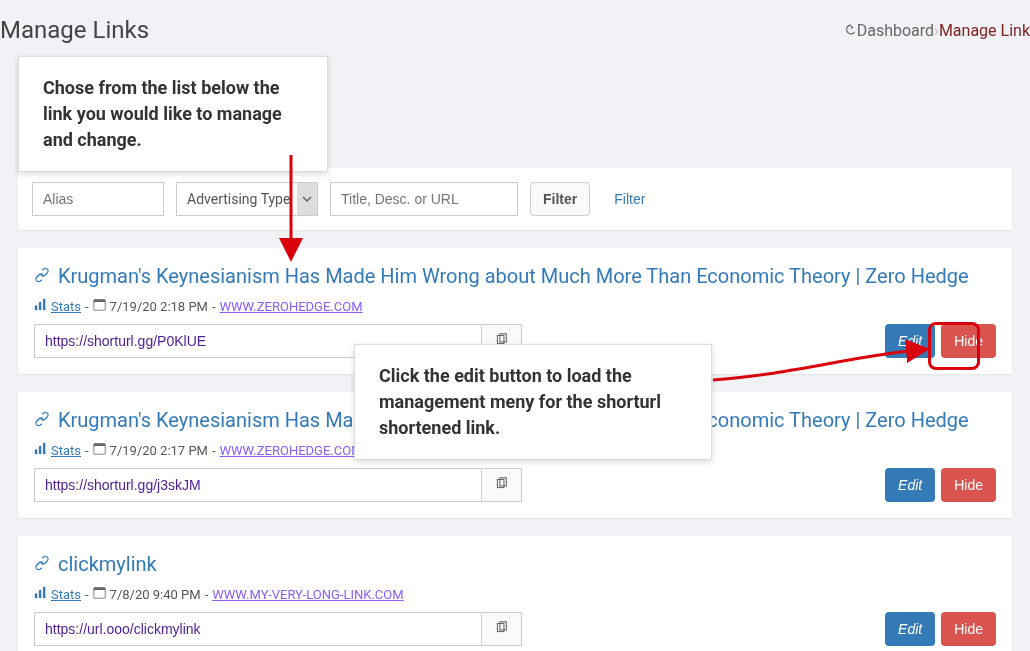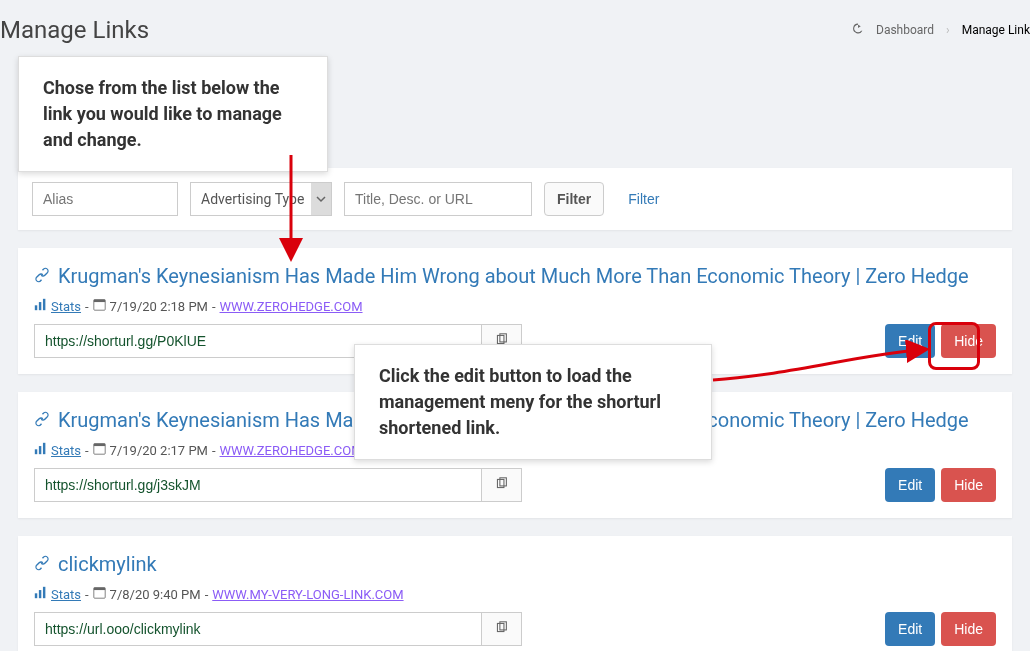--- a/index.html
+++ b/index.html
@@ -19,28 +19,28 @@
     justify-content: space-between;
     align-items: center;
     padding: 16px 0 14px 0;
   }
   .page-title {
     font-size: 24px;
     font-weight: 400;
     color: #444;
   }
   .breadcrumb {
-    font-size: 12px;
+    font-size: 16px;
     color: #888;
     display: flex;
     align-items: center;
-    gap: 12px;
+    gap: 0;
   }
   .breadcrumb a { color: #666; text-decoration: none; }
-  .breadcrumb .current { color: #000000; }
+  .breadcrumb .current { color: #7f1d1d; }
   .tooltip-box {
     position: absolute;
     background: #fff;
     border: 1px solid #ddd;
     box-shadow: 0 2px 6px rgba(0,0,0,0.15);
     padding: 18px 24px;
     font-size: 18px;
     font-weight: 700;
     line-height: 1.45;
     z-index: 20;
@@ -57,21 +57,21 @@
     gap: 12px;
   }
   .filter-bar input[type=text] {
     height: 34px;
     border: 1px solid #ccc;
     padding: 0 10px;
     font-size: 14px;
     color: #555;
     background: #fff;
   }
-  .alias-input { width: 146px; }
+  .alias-input { width: 132px; }
   .title-input { width: 188px; }
   .select-wrap {
     position: relative;
     width: 142px;
     height: 34px;
     border: 1px solid #ccc;
     background: #fff;
     display: flex;
     align-items: center;
     padding-left: 10px;
@@ -95,21 +95,21 @@
     justify-content: center;
     border-radius: 4px;
     font-size: 14px;
     cursor: pointer;
     border: 1px solid transparent;
     height: 34px;
     padding: 0 12px;
   }
   .btn-default { background:#fafafa; border-color:#ccc; color:#555;font-weight:bold; }
   .btn-link { background:none; border:none; color:#337ab7; }
-  .btn-primary { background:#337ab7; color:#fff; }
+  .btn-primary { background:#337ab7; color:#fff;font-style:italic; }
   .btn-danger { background:#d9534f; color:#fff; }
   .card {
     background:#fff;
     margin: 0 18px 18px 18px;
     padding: 16px 16px 16px 16px;
     box-shadow: 0 1px 2px rgba(0,0,0,0.06);
   }
   .link-title {
     font-size: 20px;
     color:#337ab7;
@@ -138,21 +138,21 @@
     flex: 0 0 488px;
     display:flex;
     height:34px;
     border:1px solid #ccc;
   }
   .url-box input {
     flex:1;
     border:none;
     padding:0 10px;
     font-size:14px;
-    color:#14532d;
+    color:#4c1d95;
     background:#fff;
   }
   .copy-btn {
     width:40px;
     border-left:1px solid #ccc;
     display:flex;
     align-items:center;
     justify-content:center;
     background:#fafafa;
     color:#666;

